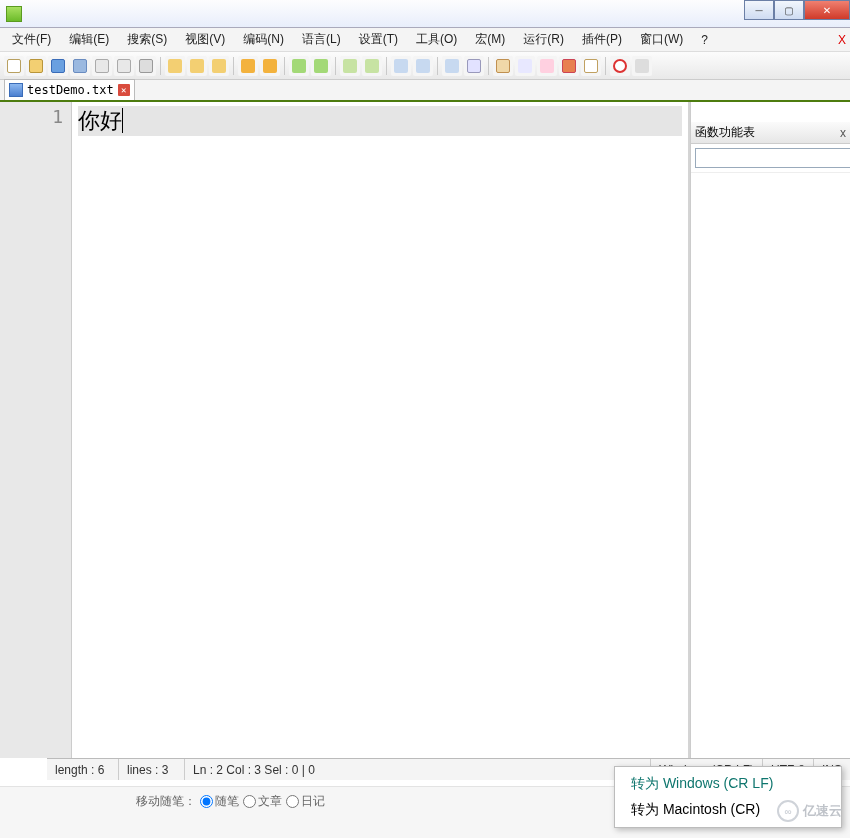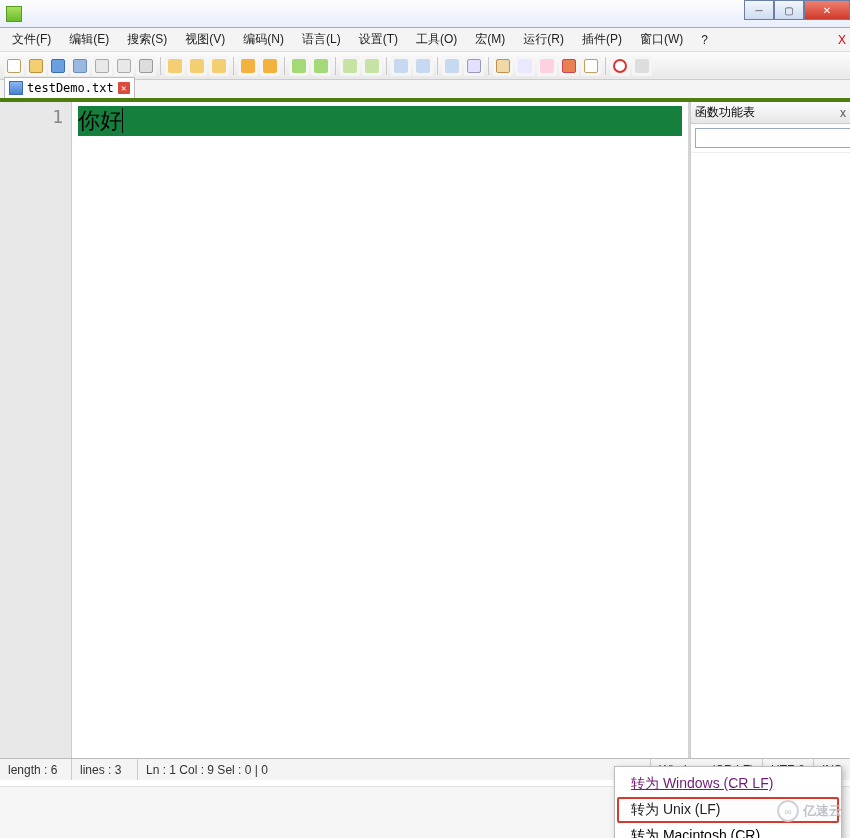--- a/index.html
+++ b/index.html
@@ -71,21 +71,21 @@
     background: #f5f5f5;
   }
   .tb-sep { width: 1px; height: 18px; background: #c9c9c9; margin: 0 2px; }
   .tb-ic { width: 14px; height: 14px; border-radius: 2px; }
   
   .tabbar {
     height: 22px;
     background: #f4f4f4;
     display: flex; align-items: flex-end;
     padding-left: 4px;
-    border-bottom: 4px solid #4d7c0f;
+    border-bottom: 2px solid #4d7c0f;
   }
   .file-tab {
     display: flex; align-items: center;
     background: #fefefe;
     border: 1px solid #bbb;
     border-bottom: none;
     padding: 2px 4px 2px 4px;
     height: 21px;
     gap: 4px;
     font-family: "NSimSun", monospace;
@@ -123,72 +123,73 @@
     font-size: 18px;
     color: #888;
   }
   .code {
     flex: 1;
     padding: 4px 6px 0 6px;
     font-family: "SimSun", serif;
     font-size: 22px;
     color: #000;
   }
-  .cur-line { background: #15803d; display: inline-block; width: 100%; }
+  .cur-line { background: #e5e5e5; display: inline-block; width: 100%; }
   .caret { border-left: 1px solid #000; animation: blink 1s infinite; }
   @keyframes blink { 50% { border-color: transparent; } }
   
   .side-panel {
     width: 160px;
     background: #fff;
     border-left: 1px solid #ccc;
     display: flex; flex-direction: column;
   }
   .panel-title {
     height: 22px;
     display: flex; align-items: center; justify-content: space-between;
     padding: 0 4px;
     background: linear-gradient(#fbfbfb,#e6e6e6);
     border-bottom: 1px solid #ccc;
     font-size: 12px;
+    margin-top: 20px;
   }
   .panel-filter {
     display: flex; align-items: center;
     padding: 4px; gap: 4px;
     border-bottom: 1px solid #eee;
   }
   .panel-filter input {
     flex: 1; height: 20px;
     border: 1px solid #9ab;
   }
   
   .statusbar {
     height: 22px;
     border-top: 1px solid #bbb;
     background: #f4f4f4;
     display: flex; align-items: center;
-    font-size: 12px; color: #333;
+    font-size: 12px; color: #333; margin-left: 47px;
   }
   .sb-cell { padding: 0 8px; border-right: 1px solid #ccc; height: 100%; display: flex; align-items: center; }
   
   .context-menu {
     position: absolute;
     right: 8px; top: 766px;
     width: 228px;
     background: #fff;
     border: 1px solid #bcbcbc;
     box-shadow: 2px 2px 6px rgba(0,0,0,0.25);
     padding: 4px 2px;
     font-size: 14px;
   }
   .ctx-item {
     padding: 4px 14px;
     border-radius: 2px;
   }
-  .ctx-item.disabled { color: #701a75; text-decoration: underline; }
+  .ctx-item.disabled { color: #0f766e; }
   .ctx-item.sel {
     border: 2px solid #d63a2a;
     padding: 2px 12px;
     color: #222;
     background: #fdfdfd;
   }
   
   .ext-strip {
     position: absolute;
     left: 0; top: 786px;
@@ -358,31 +359,45 @@
     <div class="panel-filter">
       <input type="text" style="">
 
     </div>
   </div>
 </div>
 
 <div class="statusbar">
   <div class="sb-cell" style="width:72px">length : 6</div>
   <div class="sb-cell" style="width:66px">lines : 3</div>
-  <div class="sb-cell" style="flex:1">Ln : 1    Col : 9    Sel : 0 | 0</div>
+  <div class="sb-cell" style="flex:1">Ln : 2    Col : 3    Sel : 0 | 0</div>
   <div class="sb-cell">Windows (CR LF)</div>
   <div class="sb-cell">UTF-8</div>
   <div class="sb-cell" style="border-right:none">INS</div>
 </div>
 
 <div class="ext-strip">
+  <div class="ext-row">
+    <span>移动随笔：</span>
+    <label>
+        <input type="radio" checked="" style=""> 
+        <span>随笔</span>
+      </label>
+    <label>
+        <input type="radio" style=""> 
+        <span>文章</span>
+      </label>
+    <label>
+        <input type="radio" style=""> 
+        <span>日记</span>
+      </label>
+  </div>
 </div>
 
 <div class="context-menu">
   <div class="ctx-item disabled">转为 Windows (CR LF)</div>
-  <div class="ctx-item sel">转为 Unix (LF)</div>
   <div class="ctx-item">转为 Macintosh (CR)</div>
 </div>
 
 <div class="watermark">
   <div class="wm-circ">∞</div>
   <span>亿速云</span>
 </div>
 
 </body></html>

